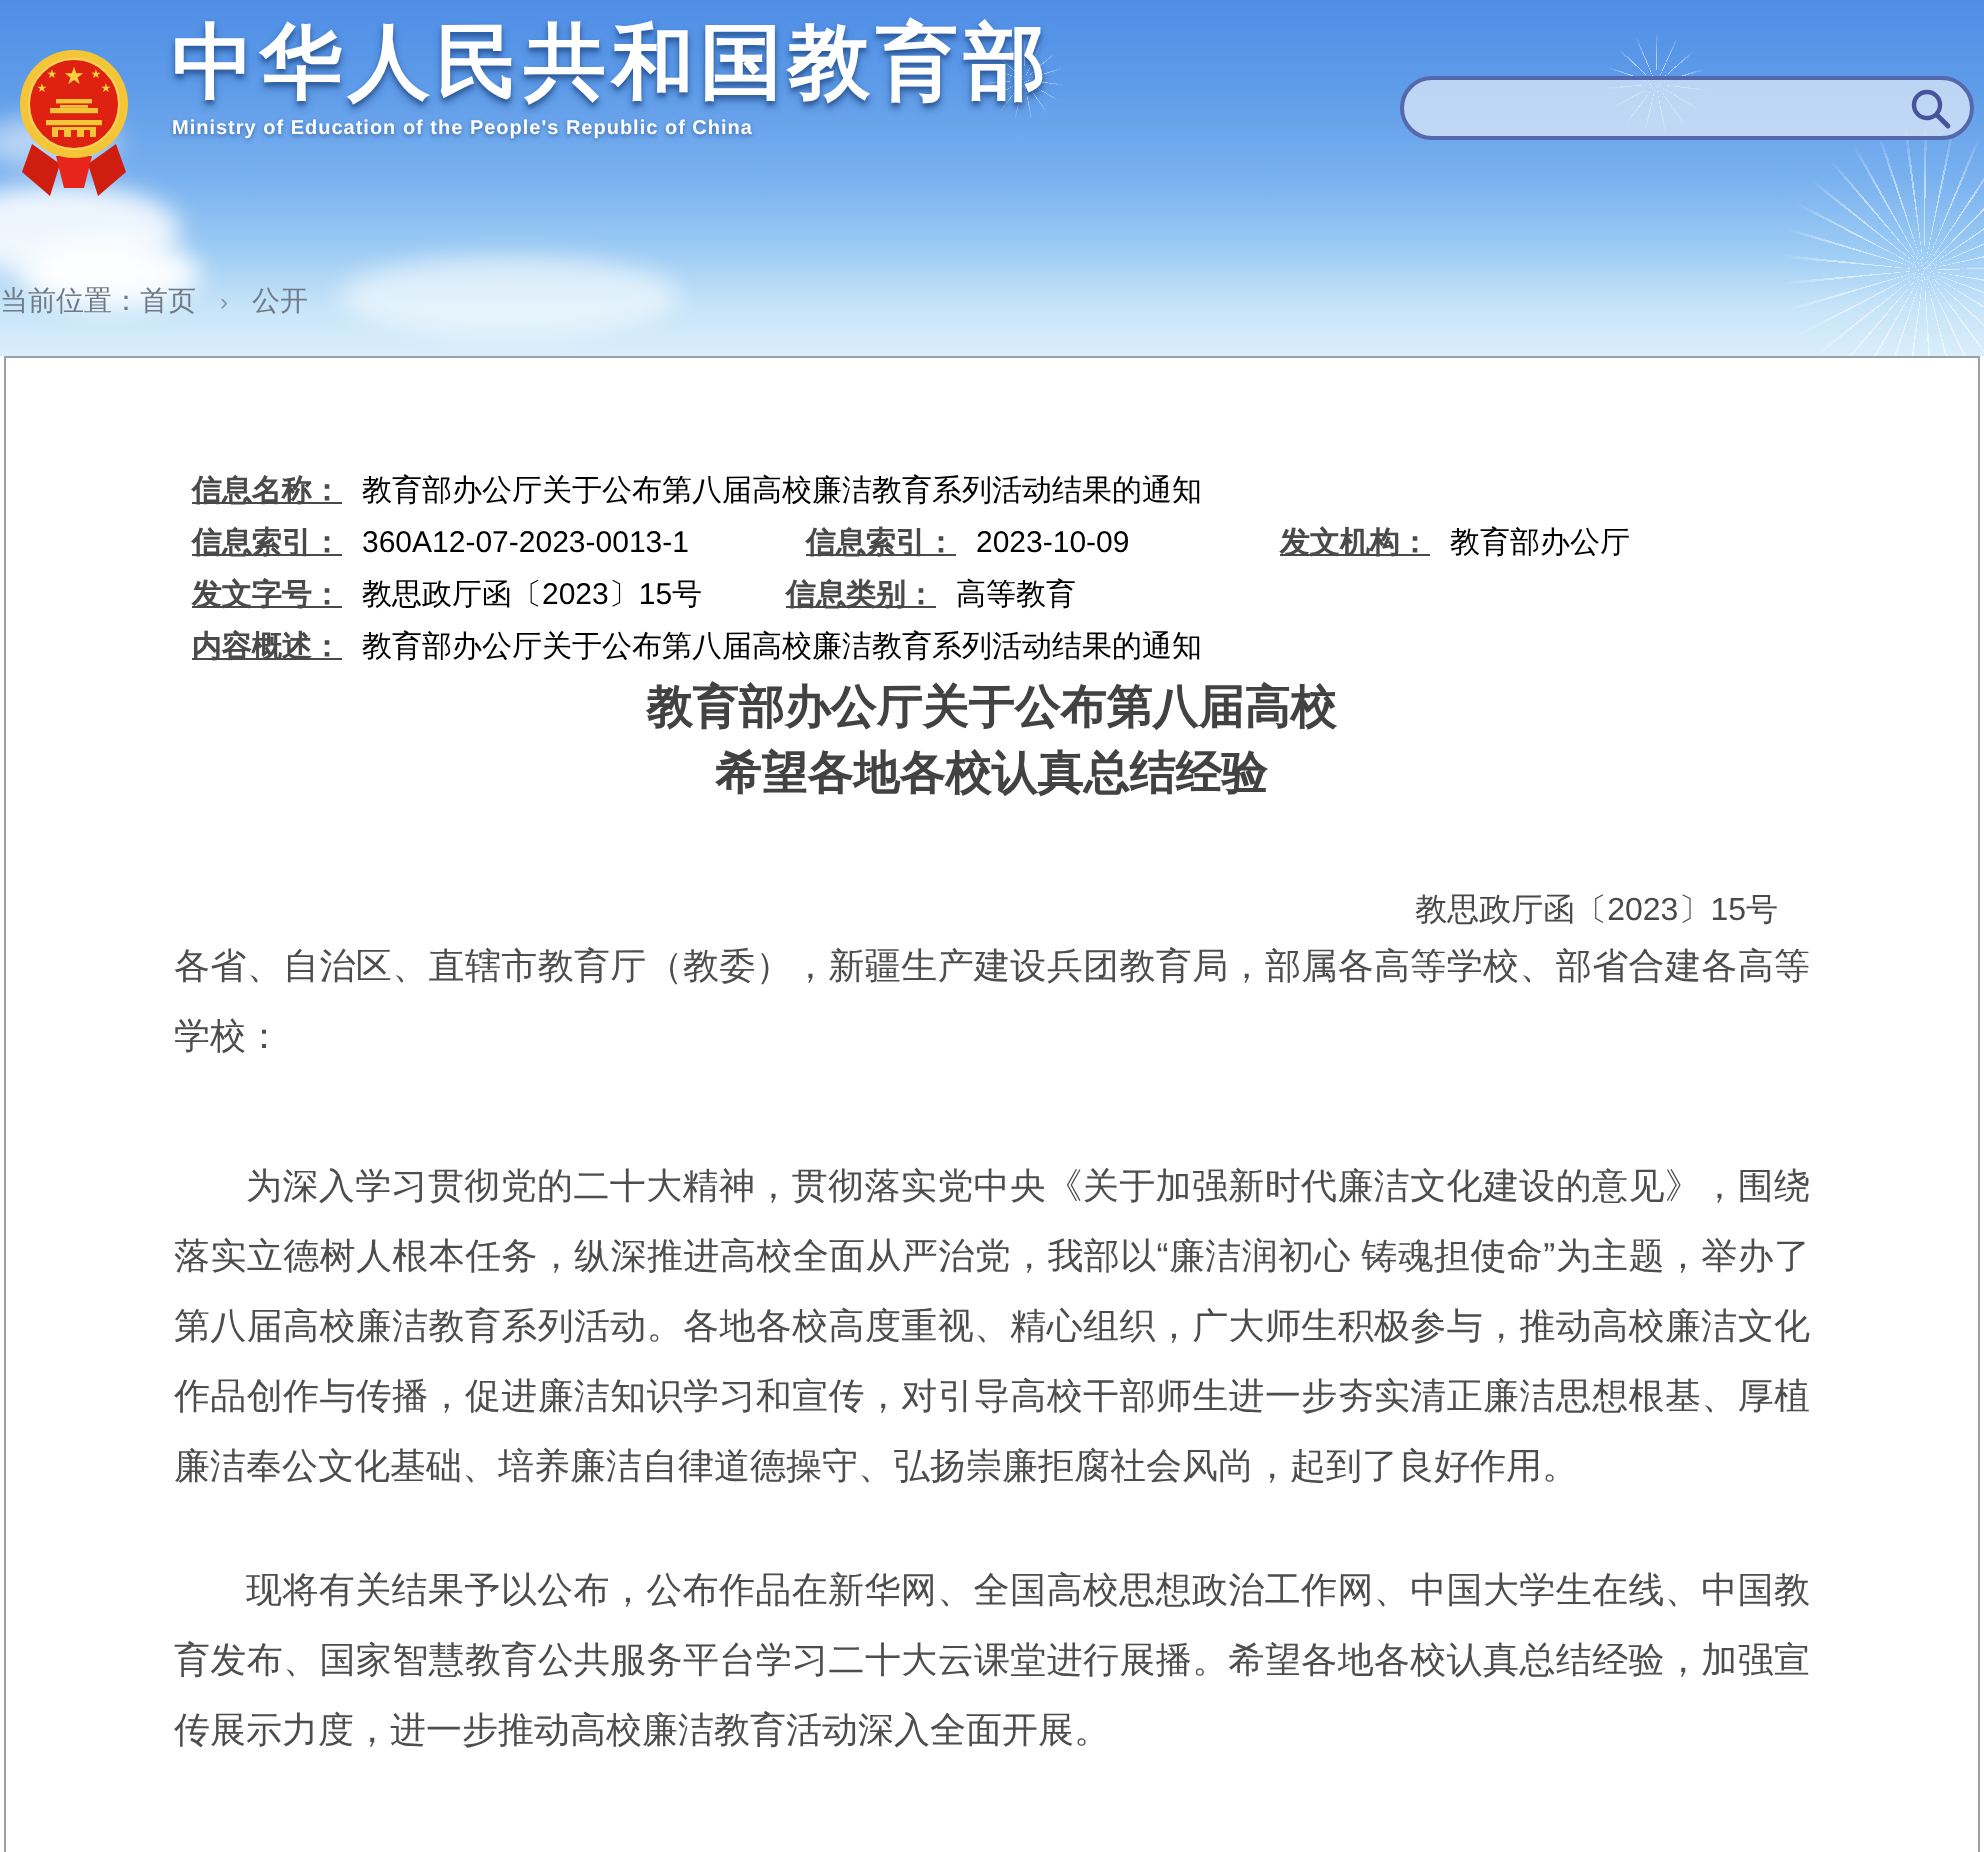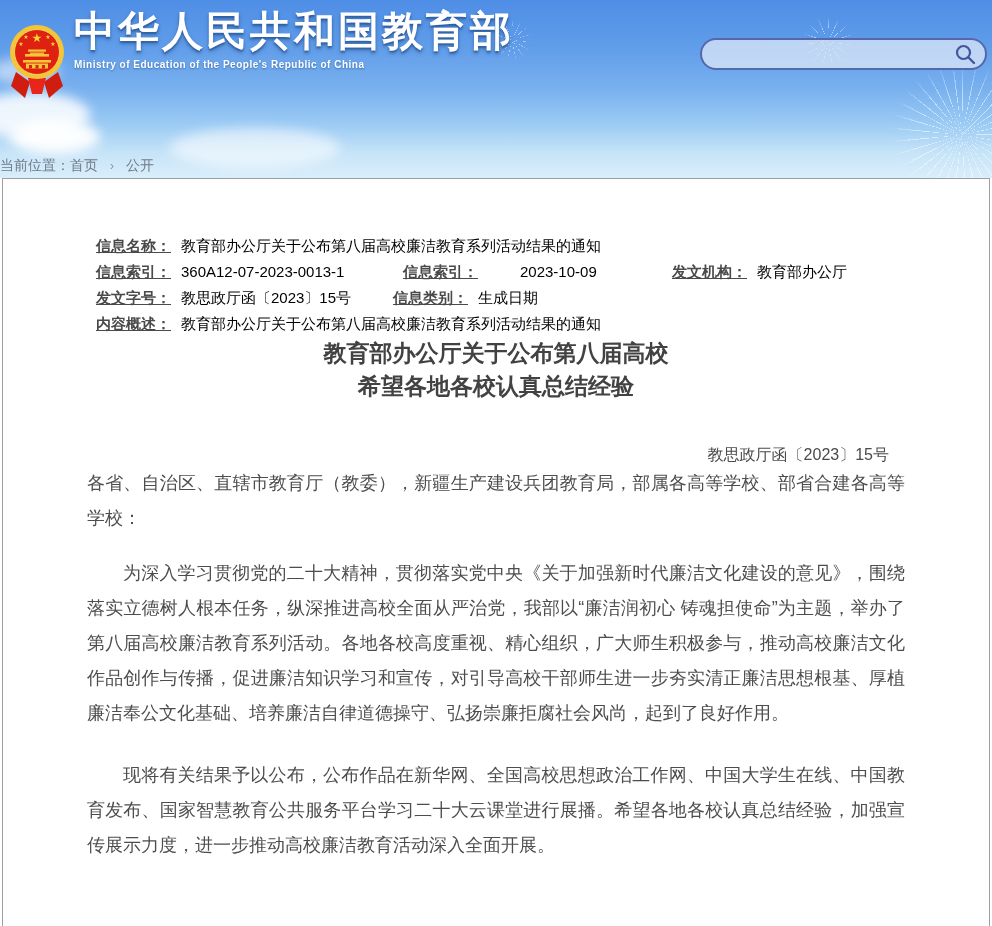--- a/index.html
+++ b/index.html
@@ -28,21 +28,21 @@
   .seed { position:absolute; width:44px; height:44px; border-radius:50%;
     background:repeating-conic-gradient(rgba(255,255,255,.55) 0deg 2deg, transparent 2deg 24deg);
     -webkit-mask:radial-gradient(circle, #000 0 35%, transparent 65%);
     mask:radial-gradient(circle, #000 0 35%, transparent 65%);
   }
   .seed.s1 { left:490px; top:18px; }
   .seed.s2 { left:800px; top:14px; width:56px; height:56px; }
 
   .brand { position:absolute; left:8px; top:8px; display:flex; align-items:flex-start; cursor:pointer; }
   .emblem { width:58px; height:86px; margin-top:8px; }
-  .titles { margin-left:8px; }
+  .titles { margin-left:20px; }
   .site-title {
     color:#ffffff; font-size:41px; font-weight:bold; letter-spacing:3px; line-height:1.15;
     text-shadow:0 2px 2px rgba(23,62,120,.55), 0 3px 4px rgba(23,62,120,.35);
   }
   .site-subtitle {
     margin-top:4px; color:#ffffff; font-size:10px; font-weight:bold; letter-spacing:.5px;
     text-shadow:0 1px 2px rgba(23,62,120,.55);
   }
 
   .searchbox {
@@ -50,52 +50,52 @@
     background:rgba(226,236,248,.72); border:2px solid #5568ae; border-radius:17px;
     display:flex; align-items:center; padding:0 8px 0 14px;
   }
   .searchbox input {
     flex:1; border:none; outline:none; background:transparent; font-size:14px; color:#333;
   }
   .search-btn { width:24px; height:24px; border:none; background:transparent; cursor:pointer; padding:0; }
   .search-btn svg { display:block; }
 
   .crumbbar {
-    position:absolute; left:0; bottom:0; height:24px; width:100%;
+    position:absolute; left:0; bottom:15px; height:24px; width:100%;
     display:flex; align-items:center; font-size:14px; color:#6f7a86;
   }
   .crumbbar a { color:#6f7a86; text-decoration:none; cursor:pointer; }
   .crumb-sep { margin:0 12px; font-size:12px; color:#8b95a0; }
 
   
   .contentbox {
     margin:0 2px; width:988px; height:748px; background:#fff;
     border:1px solid #9aa0a5; border-bottom:none;
   }
 
   .meta { padding:54px 0 0 93px; font-size:15px; color:#4d4d4d; }
   .meta-row { line-height:26px; white-space:nowrap; }
   .meta-label { font-weight:bold; color:#4a4a4a; margin-right:10px;text-decoration:underline; }
   .meta-val { color:#000000; }
   .meta-val.w1 { display:inline-block; width:222px; }
-  .meta-val.w2 { display:inline-block; width:152px;margin-left:32px; }
+  .meta-val.w2 { display:inline-block; width:152px; }
   .meta-val.w3 { display:inline-block; width:212px; }
 
   .doc-title {
     text-align:center; font-size:23px; font-weight:bold;
     color:#424242; line-height:33px;
   }
   .doc-number {
     margin:42px 100px 0 0; text-align:right; font-size:16px; color:#4a4a4a;
   }
 
   .article { padding:0 84px; font-size:18px; line-height:35px; color:#4d4d4d; text-align:justify; }
   .article .salutation { }
   .article p.indent { text-indent:2em; }
-  .article .p2 { margin-top:20px; }
+  .article .p2 { margin-top:40px; }
   .article .p3 { margin-top:27px; }
 </style>
 </head>
 <body>
 
 <div class="sky">
   <div class="cloud c1"></div>
   <div class="cloud c2"></div>
   <div class="cloud c3"></div>
   <div class="cloud c4"></div>
@@ -156,21 +156,21 @@
 <div class="contentbox">
 
   <div class="meta">
     <div class="meta-row">
       <span class="meta-label">信息名称：</span><span class="meta-val">教育部办公厅关于公布第八届高校廉洁教育系列活动结果的通知</span>
     </div>
     <div class="meta-row">
       <span class="meta-label">信息索引：</span><span class="meta-val w1">360A12-07-2023-0013-1</span><span class="meta-label">信息索引：</span><span class="meta-val w2">2023-10-09</span><span class="meta-label">发文机构：</span><span class="meta-val">教育部办公厅</span>
     </div>
     <div class="meta-row">
-      <span class="meta-label">发文字号：</span><span class="meta-val w3">教思政厅函〔2023〕15号</span><span class="meta-label">信息类别：</span><span class="meta-val">生成日期</span>
+      <span class="meta-label">发文字号：</span><span class="meta-val w3">教思政厅函〔2023〕15号</span><span class="meta-label">信息类别：</span><span class="meta-val">高等教育</span>
     </div>
     <div class="meta-row">
       <span class="meta-label">内容概述：</span><span class="meta-val">教育部办公厅关于公布第八届高校廉洁教育系列活动结果的通知</span>
     </div>
   </div>
 
   <div class="doc-title">
     <div>教育部办公厅关于公布第八届高校</div>
     <div>希望各地各校认真总结经验</div>
   </div>

